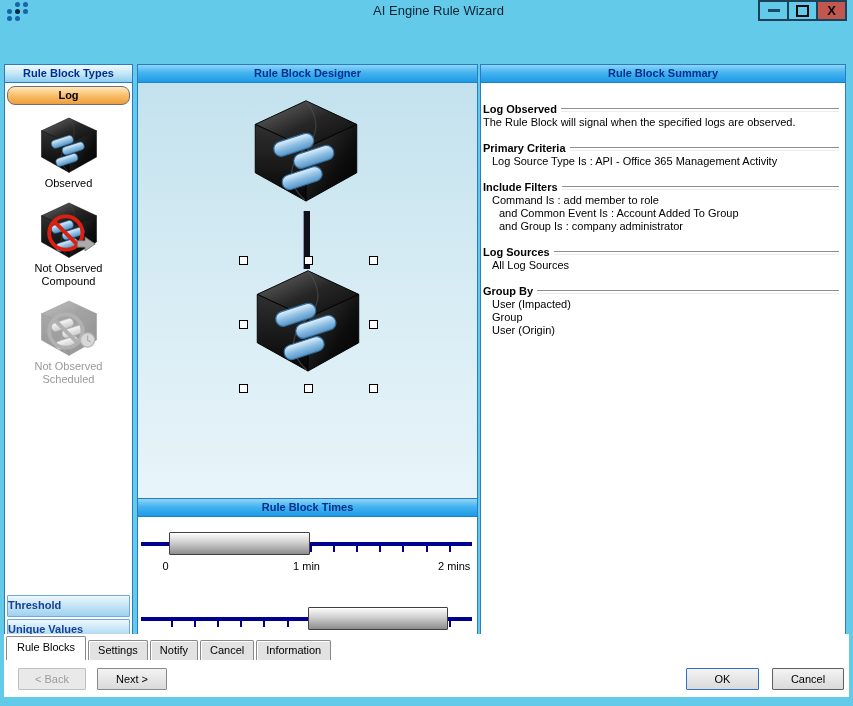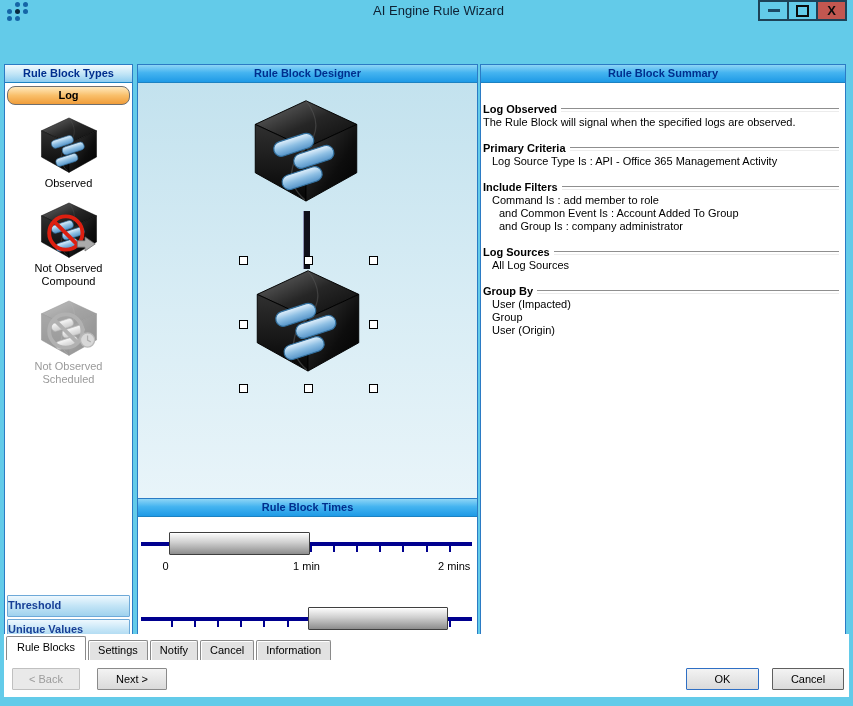--- a/index.html
+++ b/index.html
@@ -78,21 +78,21 @@
   .ind-0{padding-left:0;} .ind-1{padding-left:9px;} .ind-2{padding-left:16px;}
 
   
   .bottom-bg{position:absolute;left:4px;top:634px;width:845px;height:63px;background:#fff;}
   .tabs{position:absolute;left:6px;top:636px;display:flex;align-items:flex-end;}
   .tab{background:#e2e2e2;border:1px solid #8a8a8a;border-bottom:none;border-radius:2px 2px 0 0;
     padding:3px 9px 4px;margin-right:2px;font-size:11px;color:#000;cursor:pointer;box-shadow:inset 1px 1px 0 #fff;}
   .tab.active{background:#fff;padding:4px 10px 7px;position:relative;z-index:2;}
   .btn{position:absolute;top:668px;height:22px;box-sizing:border-box;font-size:11px;line-height:20px;text-align:center;
     background:linear-gradient(180deg,#f3f3f3,#dadada);border:1px solid #8a8a8a;border-radius:1px;color:#000;cursor:pointer;}
-  #btn-back{left:12px;width:68px;color:#9c9c9c;background:#e9e9e9;border-color:#c0c0c0;cursor:default;}
+  #btn-back{left:18px;width:68px;color:#9c9c9c;background:#e9e9e9;border-color:#c0c0c0;cursor:default;}
   #btn-next{left:97px;width:70px;}
   #btn-ok{left:686px;width:73px;border:1px solid #2f6fc4;}
   #btn-cancel{left:772px;width:72px;border:1px solid #5f5f5f;}
 </style>
 </head>
 <body>
 
 <div id="window">
 
   <div class="titlebar">

